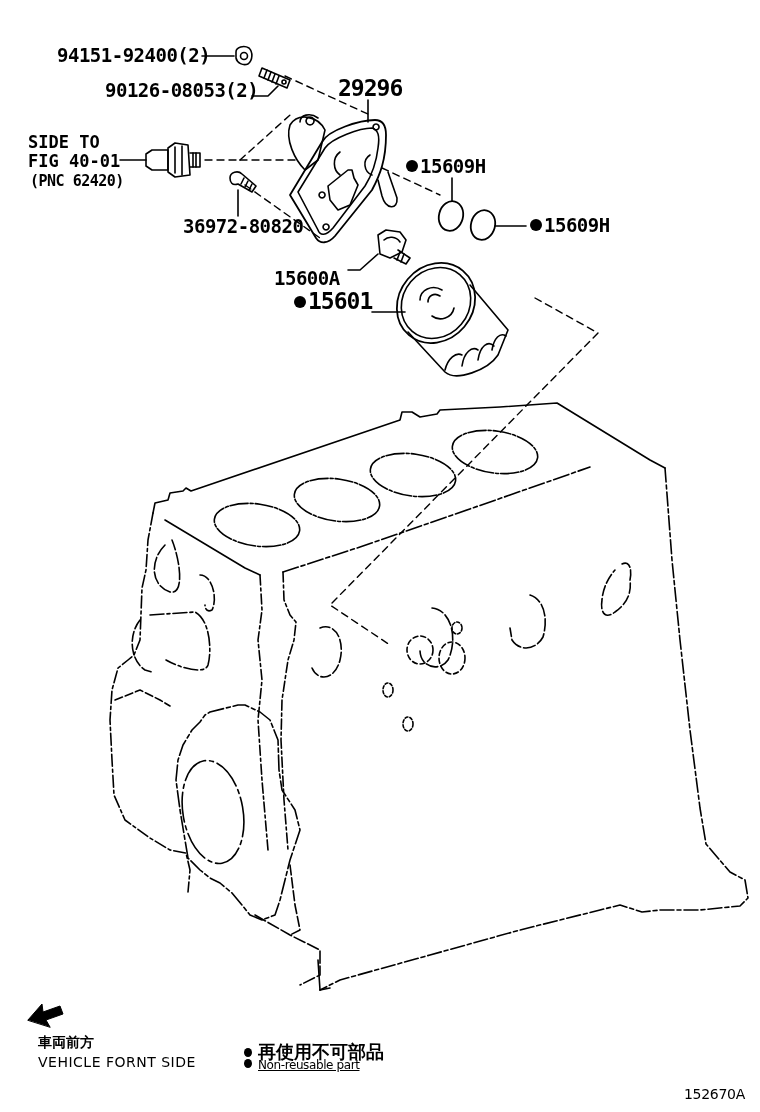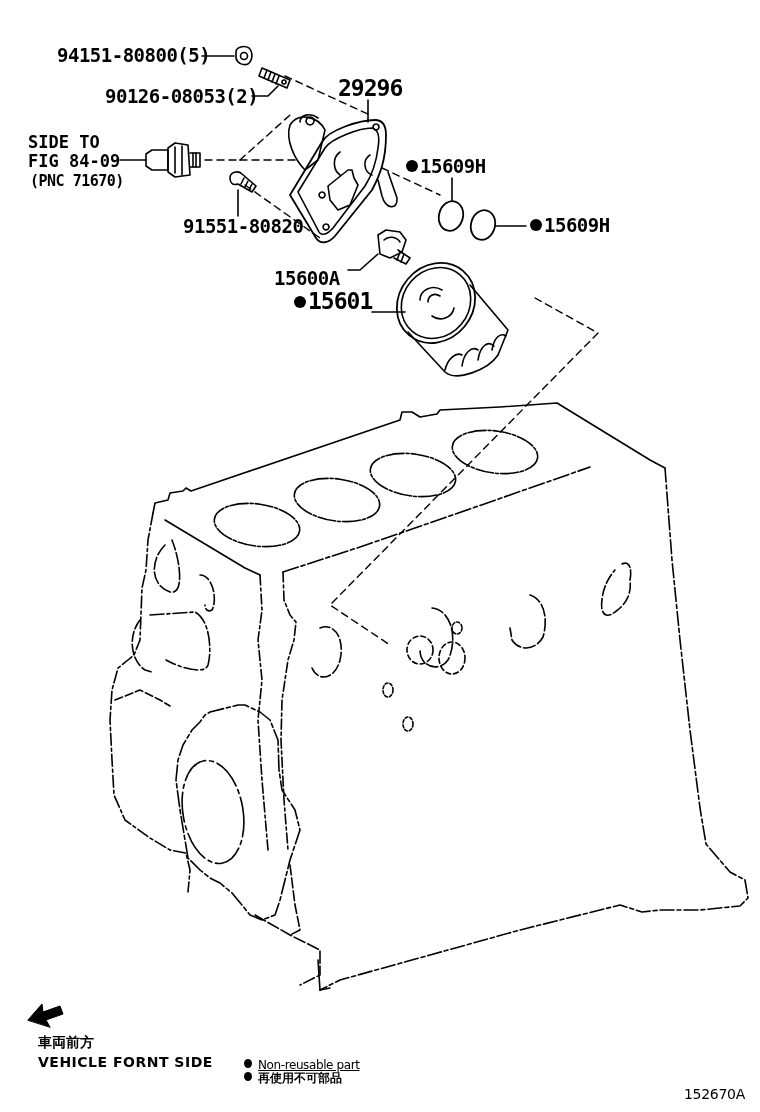--- a/index.html
+++ b/index.html
@@ -9,25 +9,25 @@
   .lbl { position: absolute; font-family: "DejaVu Sans Mono", monospace; font-weight: bold;
          font-size: 19px; line-height: 1; letter-spacing: -0.5px; white-space: nowrap; }
   .lbl.big { font-size: 23px; letter-spacing: -1px; }
   .lbl.ref { font-size: 17px; font-weight: bold; letter-spacing: 0; }
   .lbl.ref2 { font-size: 15px; font-weight: bold; }
   .dot::before { content: ""; display: inline-block; width: 12px; height: 12px; border-radius: 50%;
                  background: #000; margin-right: 2px; vertical-align: 1px; }
   .front-jp { position: absolute; left: 38px; top: 1034px; font-family: Liberation Mono, monospace;
               font-weight: bold; font-size: 14px; }
   .front-en { position: absolute; left: 38px; top: 1054px; font-family: "DejaVu Sans", sans-serif;
-              font-size: 14px; letter-spacing: 0.5px; font-weight: bold; }
+              font-size: 14px; letter-spacing: 0.5px; }
   .leg-row { position: absolute; left: 244px; font-family: "DejaVu Sans", sans-serif; font-size: 13px; }
   .leg-row .b { display: inline-block; width: 8px; height: 9px; border-radius: 50%; background: #000;
                 margin-right: 6px; vertical-align: 1px; }
-  .leg-jp { top: 1040px; font-weight: bold; font-size: 12px; margin-top: 30px; }
+  .leg-jp { top: 1040px; font-weight: bold; font-size: 18px; }
   .leg-en { top: 1058px; font-size: 12px; letter-spacing: -0.4px; text-decoration: underline; }
   .ill-id { position: absolute; left: 684px; top: 1086px; font-family: "DejaVu Sans", sans-serif;
             font-size: 14px; letter-spacing: -0.3px; text-align: center; }
 </style>
 </head>
 <body>
 
 <svg id="diagram" viewBox="0 0 760 1112" width="760" height="1112" xmlns="http://www.w3.org/2000/svg" fill="none" stroke="#000" stroke-width="1.6" stroke-linecap="round" stroke-linejoin="round">
 
   <g>
@@ -158,32 +158,32 @@
     <path d="M408 332 L445 372 C456 382 488 370 498 355 L508 330 L470 285"></path>
     <path d="M445 370 C448 358 456 352 462 355 M462 366 C464 352 472 346 478 350 M478 360 C480 346 488 340 494 346 M492 350 C494 338 500 332 506 336"></path>
     <line x1="372" y1="312" x2="405" y2="312"></line>
   </g>
 
   <g>
     <path d="M28 1020 L42 1004 L43 1012 L60 1006 L63 1014 L46 1020 L50 1027 Z" fill="#000" stroke="#000" stroke-width="1"></path>
   </g>
 </svg>
 
-<div class="lbl" style="left:57px; top:46px;">94151-80800(5)</div>
-<div class="lbl" style="left:105px; top:87px;text-align:center;">90126-08053(2)</div>
+<div class="lbl" style="left:57px; top:46px;">94151-92400(2)</div>
+<div class="lbl" style="left:105px; top:81px;text-align:center;">90126-08053(2)</div>
 <div class="lbl big" style="left:338px; top:77px;">29296</div>
-<div class="lbl" style="left:183px; top:217px;">91551-80820</div>
+<div class="lbl" style="left:183px; top:217px;">36972-80820</div>
 <div class="lbl dot" style="left:406px; top:157px;">15609H</div>
 <div class="lbl dot" style="left:530px; top:216px;">15609H</div>
 <div class="lbl" style="left:274px; top:269px;">15600A</div>
 <div class="lbl dot big" style="left:294px; top:290px;">15601</div>
 
 <div class="lbl ref" style="left:28px; top:134px;">SIDE TO</div>
-<div class="lbl ref" style="left:28px; top:153px;">FIG 84-09</div>
-<div class="lbl ref2" style="left:30px; top:174px;">(PNC 71670)</div>
+<div class="lbl ref" style="left:28px; top:153px;">FIG 40-01</div>
+<div class="lbl ref2" style="left:30px; top:174px;">(PNC 62420)</div>
 
 <div class="front-jp">車両前方</div>
 <div class="front-en">VEHICLE FORNT SIDE</div>
 
 <div class="leg-row leg-jp"><span class="b"></span><span>再使用不可部品</span></div>
 <div class="leg-row leg-en"><span class="b"></span><span>Non-reusable part</span></div>
 
 <div class="ill-id">152670A</div>
 
 </body></html>

